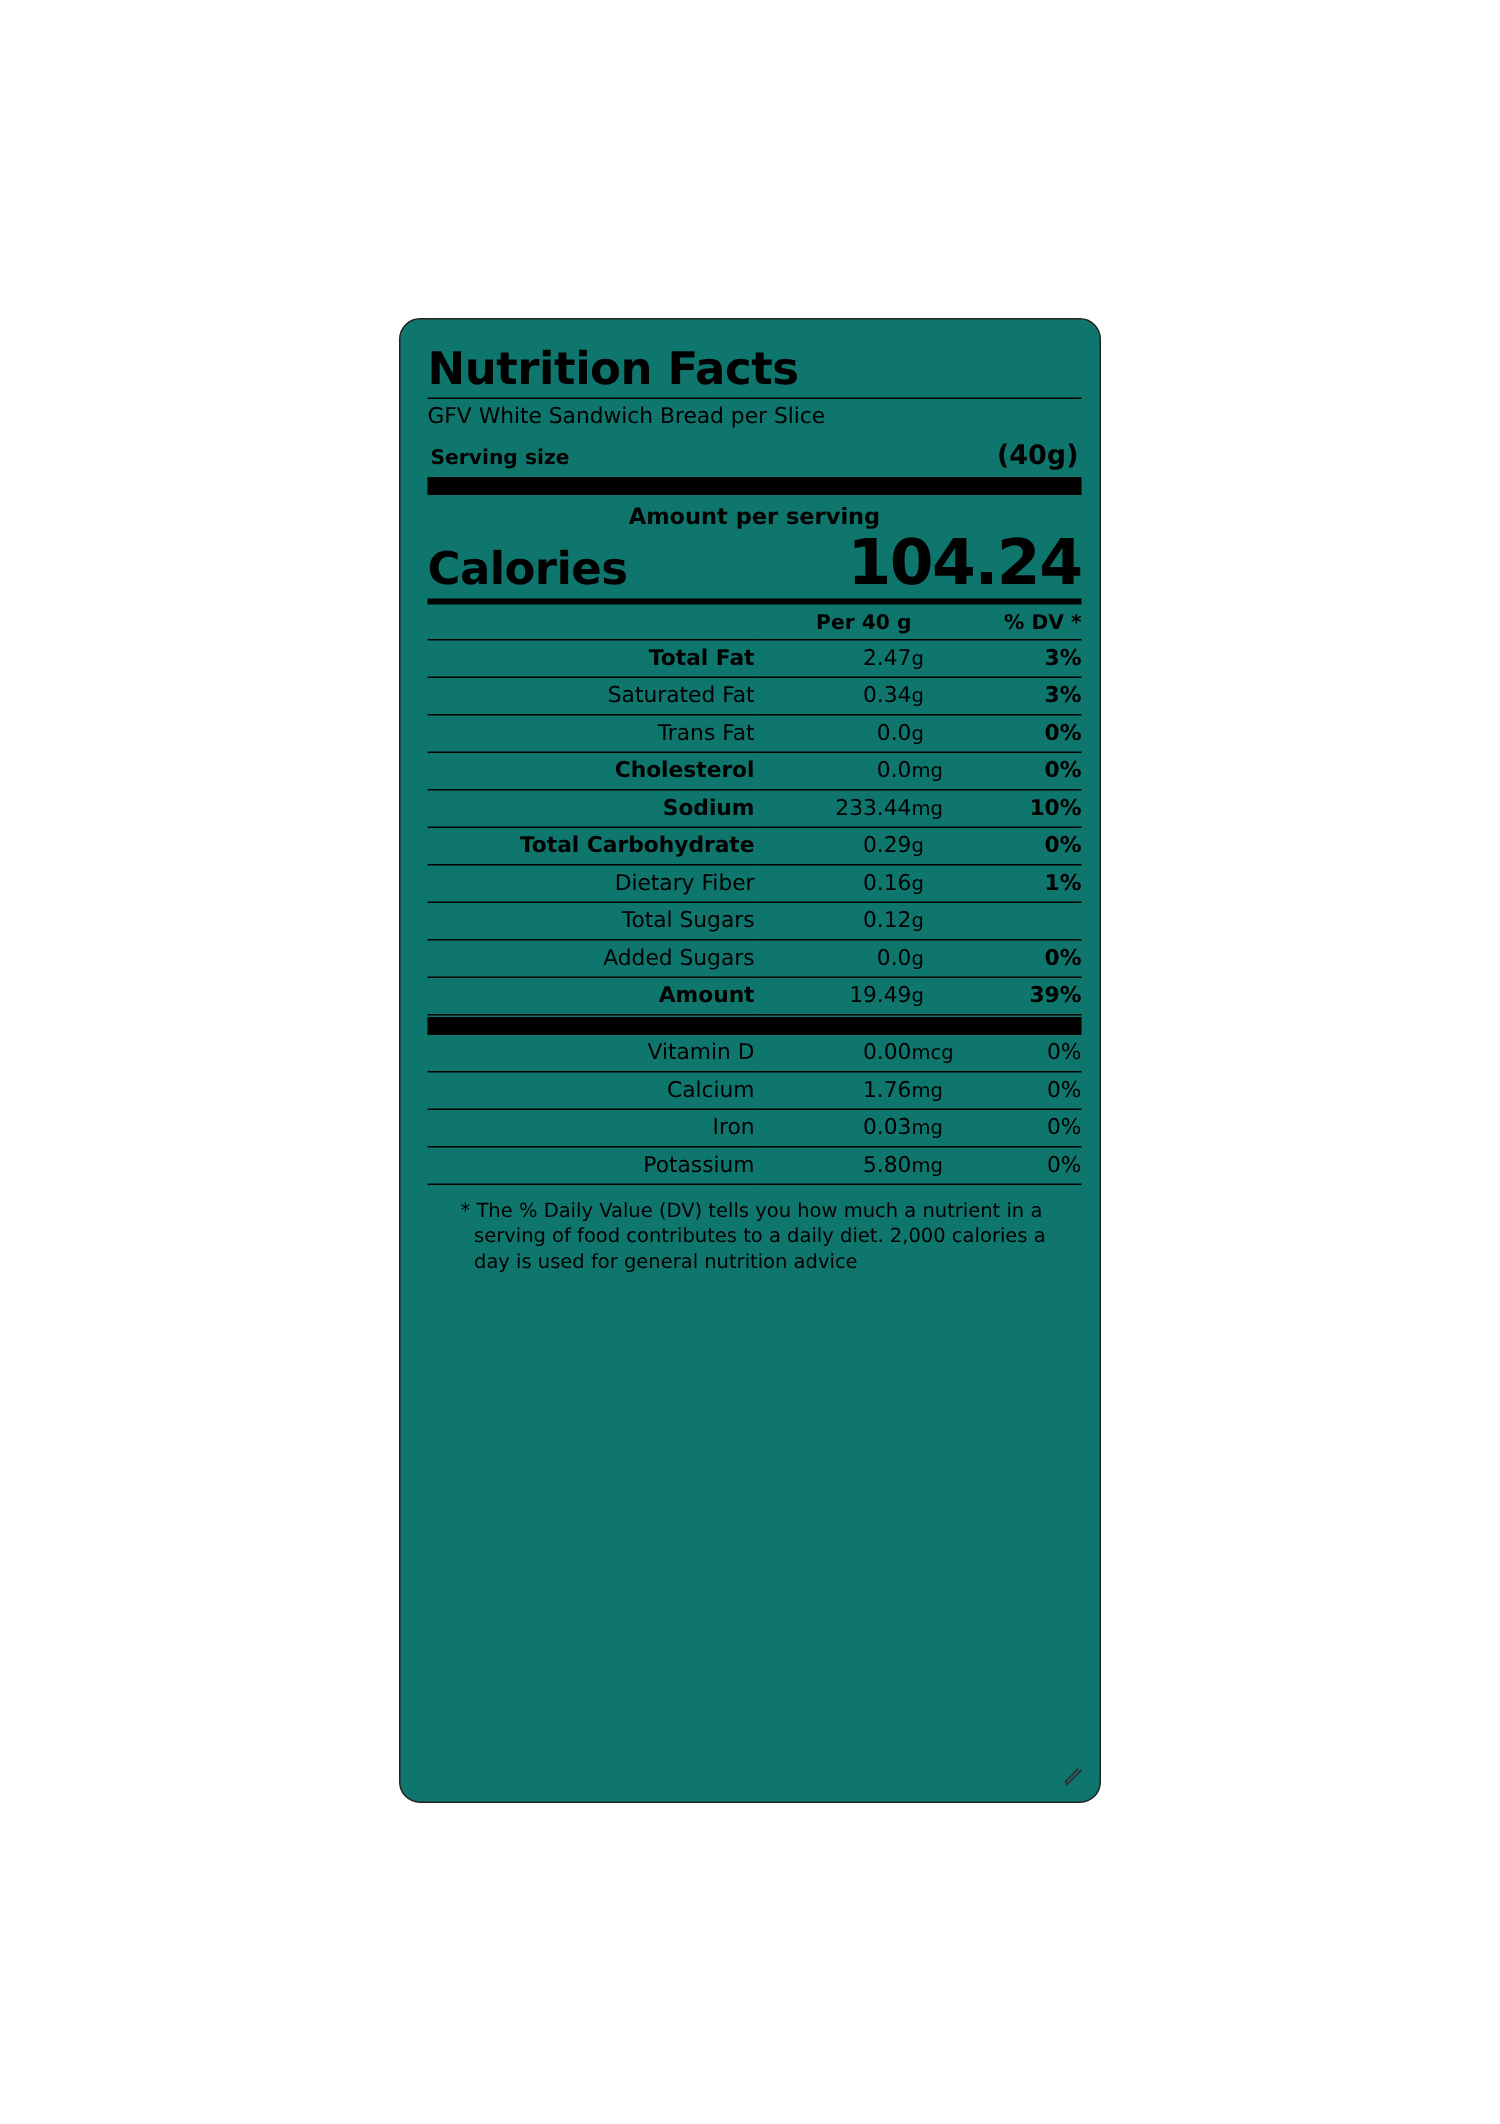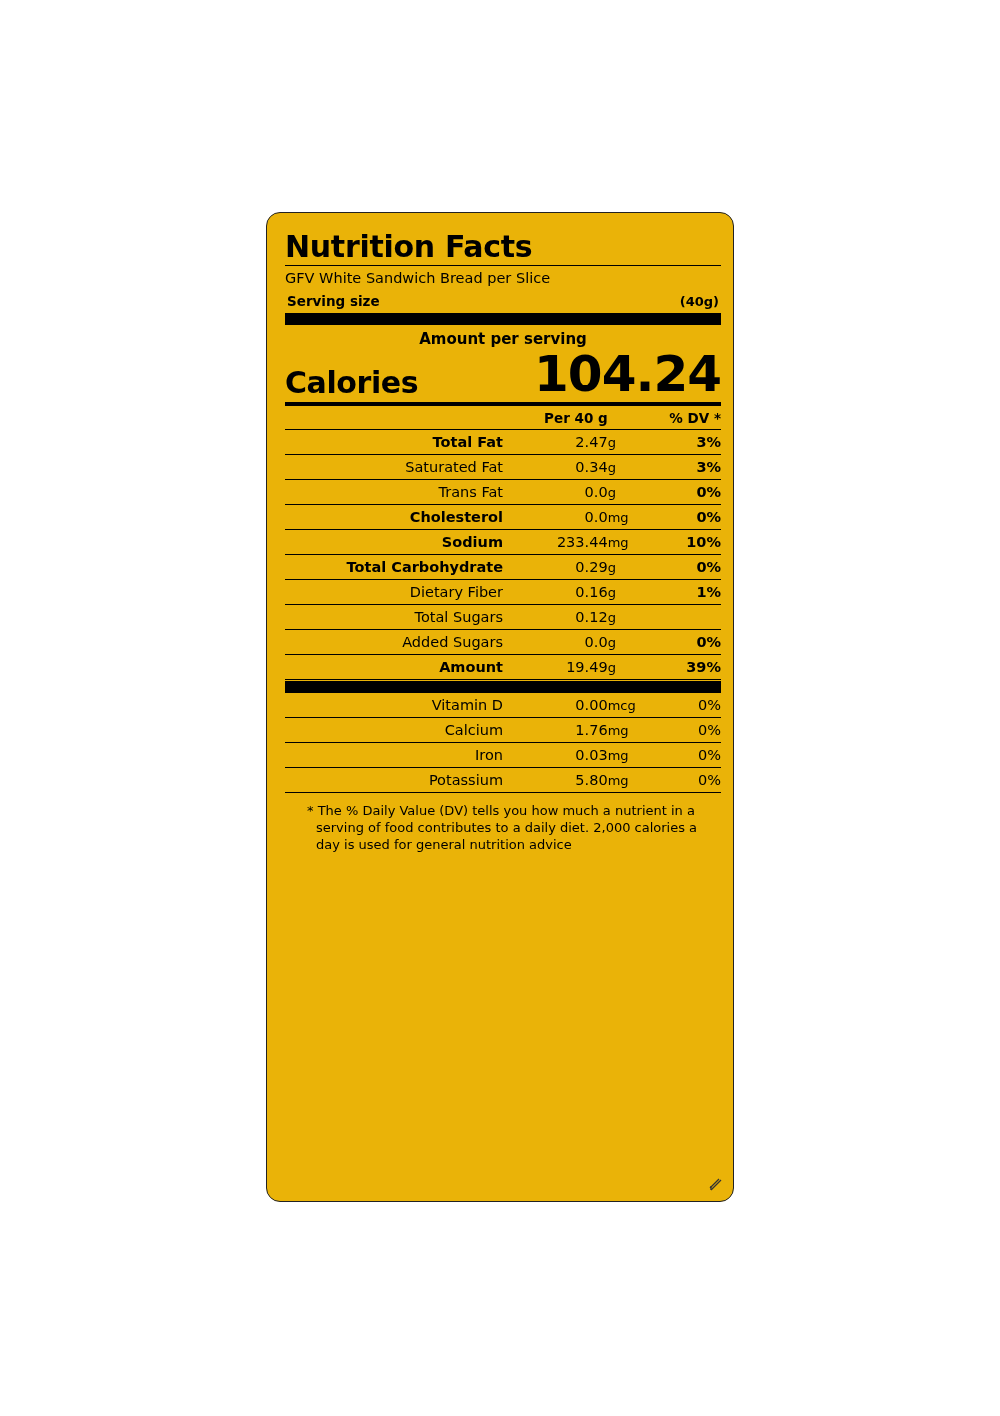--- a/index.html
+++ b/index.html
@@ -18,21 +18,21 @@
 
   .panel {
     position: absolute;
     left: 266px;
     top: 212px;
     width: 468px;
     height: 990px;
     border: 1.5px solid #222;
     border-radius: 14px;
     box-sizing: border-box;
-    background: #eab308;
+    background: #0f766e;
   }
 
   .label-inner {
     position: absolute;
     left: 18px;
     top: 18px;
     width: 436px;
   }
 
   .nf-title {
@@ -54,21 +54,21 @@
   }
 
   .serving-row {
     display: flex;
     justify-content: space-between;
     align-items: baseline;
     font-size: 13.5px;
     font-weight: bold;
     padding: 3px 2px 4px 2px;
   }
-  .serving-row .sz { font-size: 13px; margin-left: 11px; }
+  .serving-row .sz { font-size: 18px; margin-left: 11px; }
 
   .amount-row {
     font-size: 15px;
     font-weight: bold;
     padding: 5px 0 1px 0;
     text-align: center;
   }
 
   .cal-row {
     display: flex;
@@ -76,21 +76,21 @@
     align-items: flex-end;
     padding-bottom: 2px;
   }
   .cal-label {
     font-size: 30px;
     font-weight: bold;
     letter-spacing: -0.4px;
     line-height: 1.12;
   }
   .cal-value {
-    font-size: 50px;
+    font-size: 42px;
     font-weight: bold;
     letter-spacing: -1px;
     line-height: 1.02;
   }
 
   table.nutrients {
     width: 100%;
     border-collapse: collapse;
     font-size: 14.5px;
   }

